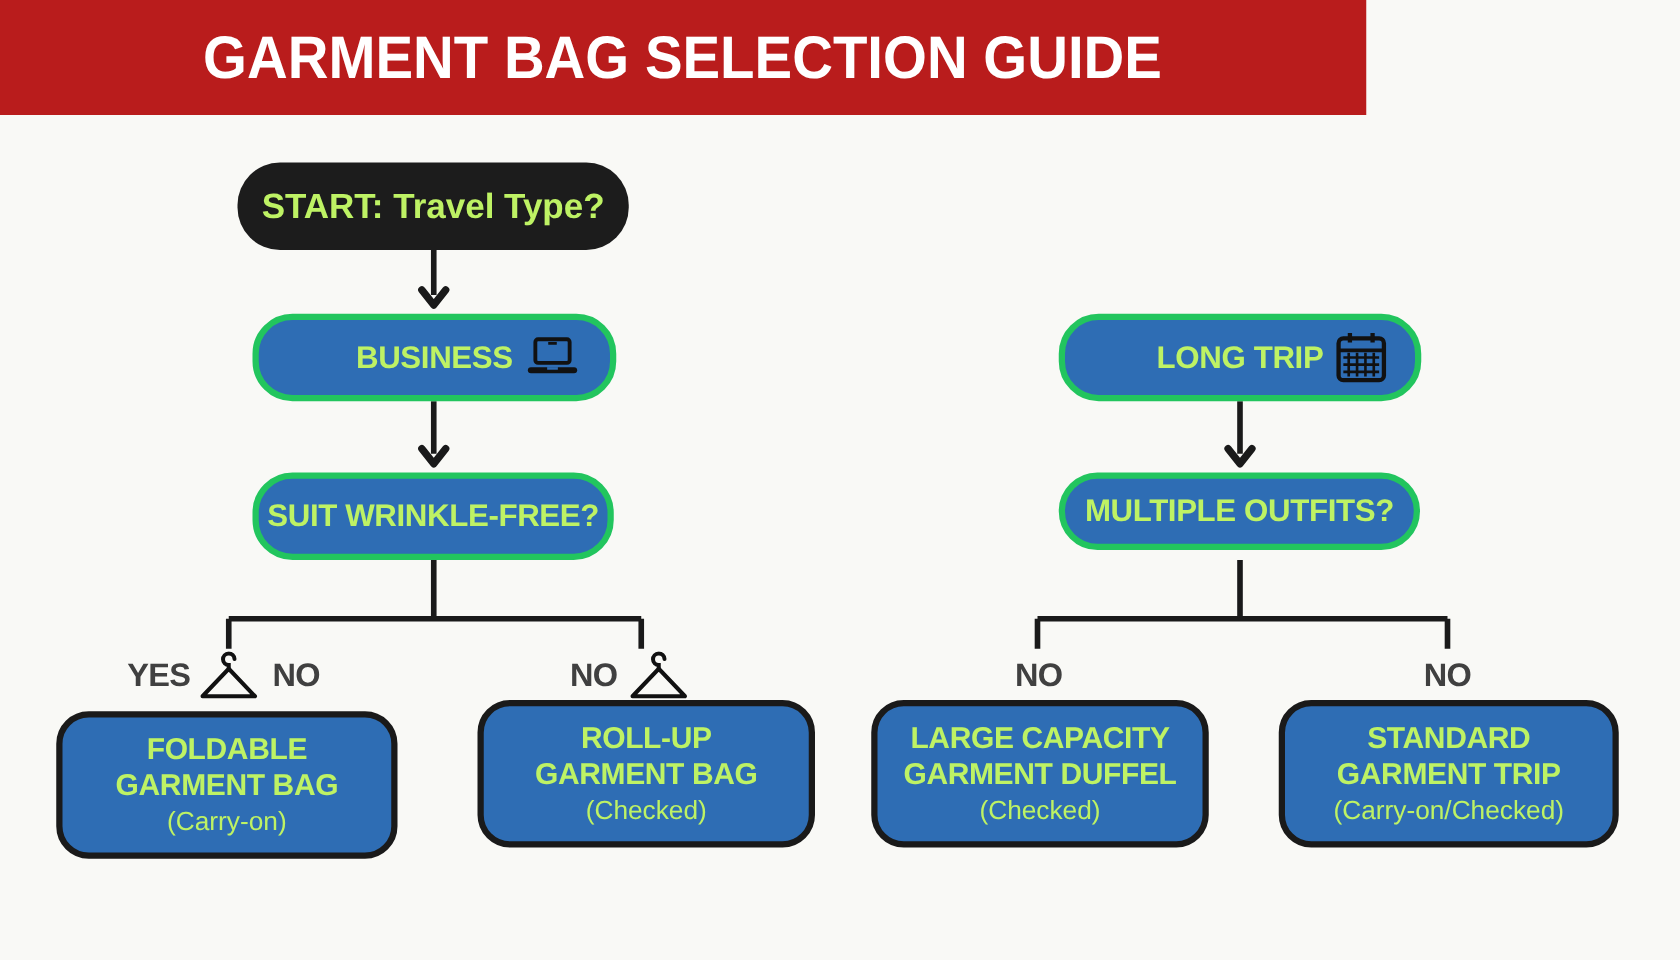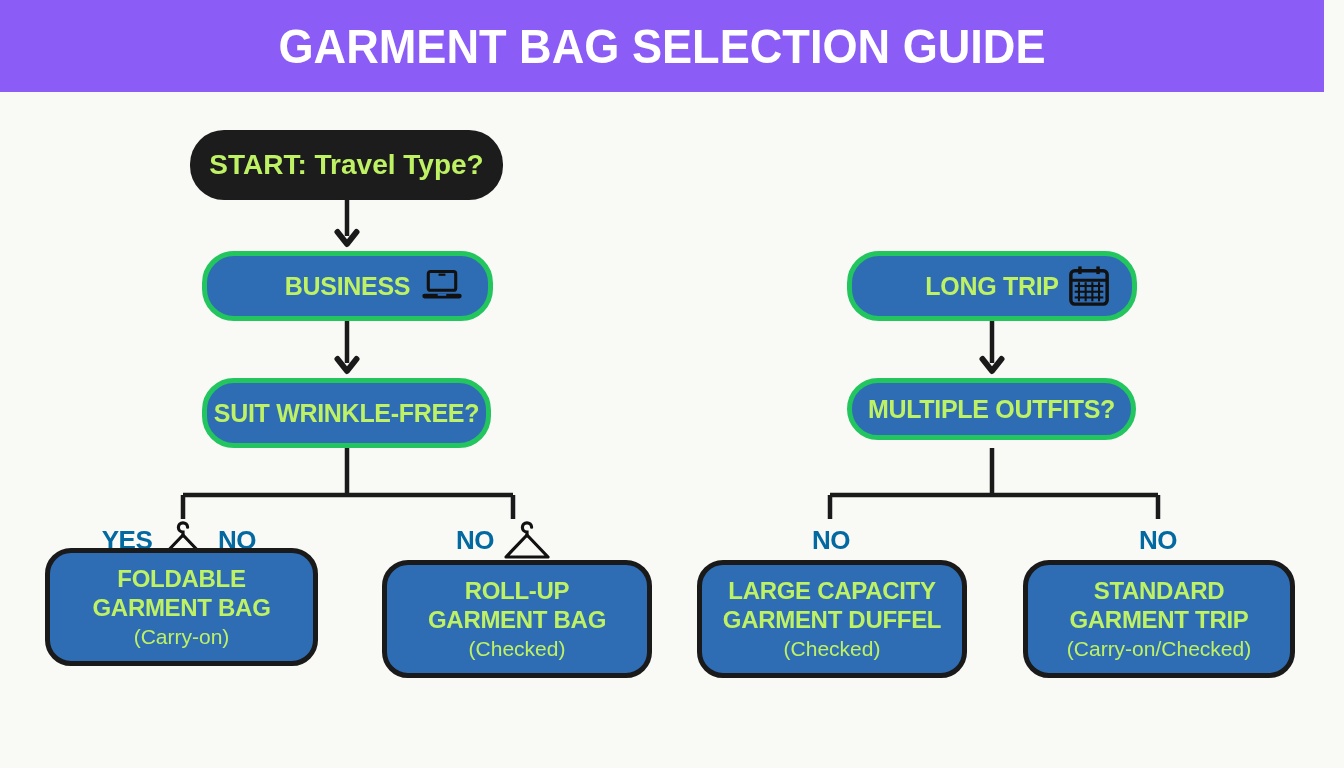--- a/index.html
+++ b/index.html
@@ -5,22 +5,22 @@
   html,body{margin:0;padding:0;background:#e8e8e6;}
   .canvas{
     position:relative;
     width:1344px;height:768px;
     background:#f9f9f6;
     overflow:hidden;
     font-family:"Liberation Sans","DejaVu Sans",sans-serif;
   }
   
   .banner{
-    position:absolute;left:0;top:0;width:1324px;height:92px;
-    background:#8b5cf6;
+    position:absolute;left:0;top:0;width:1093px;height:92px;
+    background:#b91c1c;
     display:flex;align-items:center;justify-content:center;
   }
   .banner h1{
     margin:0;color:#ffffff;
     font-size:48px;font-weight:bold;letter-spacing:0px;
     transform:scaleX(0.94);transform-origin:center;
     white-space:nowrap;
   }
   
   .connectors{position:absolute;left:0;top:0;width:1344px;height:768px;pointer-events:none;}
@@ -48,29 +48,29 @@
     line-height:1.22;
   }
   .node-result .r-bold{font-size:24px;font-weight:bold;letter-spacing:-0.3px;}
   .node-result .r-sub{font-size:21px;font-weight:normal;margin-top:2px;}
   
   .n-start   {left:190px;top:130px;width:313px;height:70px;}
   .n-business{left:202px;top:251px;width:291px;height:70px;}
   .n-longtrip{left:847px;top:251px;width:290px;height:70px;}
   .n-suit    {left:202px;top:378px;width:289px;height:70px;}
   .n-outfits {left:847px;top:378px;width:289px;height:62px;}
-  .n-b1{left:45px;  top:548px;width:273px;height:118px;}
+  .n-b1{left:45px;  top:569px;width:273px;height:118px;}
   .n-b2{left:382px; top:560px;width:270px;height:118px;}
   .n-b3{left:697px; top:560px;width:270px;height:118px;}
   .n-b4{left:1023px;top:560px;width:272px;height:118px;}
   
   .branch-label{
     position:absolute;top:524px;height:32px;
     display:flex;align-items:center;justify-content:center;
-    font-size:26px;font-weight:bold;color:#0369a1;letter-spacing:-0.5px;
+    font-size:26px;font-weight:bold;color:#404040;letter-spacing:-0.5px;
   }
   .bl-yes{left:98px;width:58px;}
   .bl-no1{left:212px;width:50px;}
   .bl-no2{left:448px;width:54px;}
   .bl-no3{left:804px;width:54px;}
   .bl-no4{left:1131px;width:54px;}
   .hanger{position:absolute;width:52px;height:44px;}
   .hanger-1{left:157px;top:521px;}
   .hanger-2{left:501px;top:521px;}
 </style>

